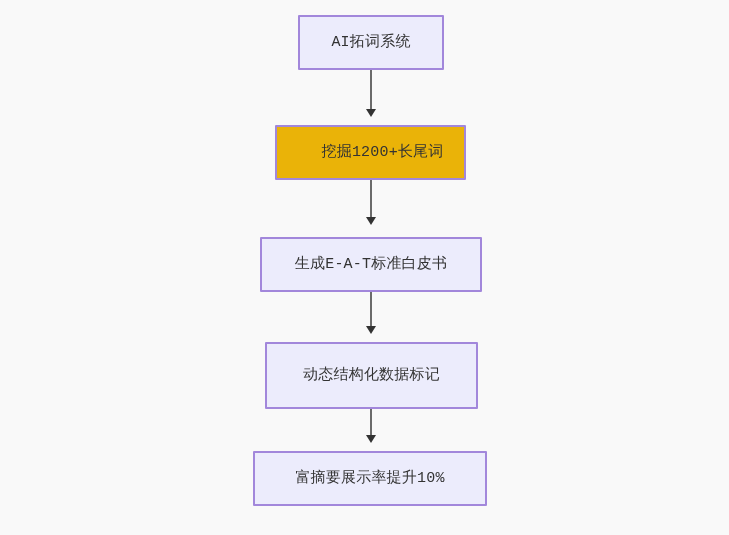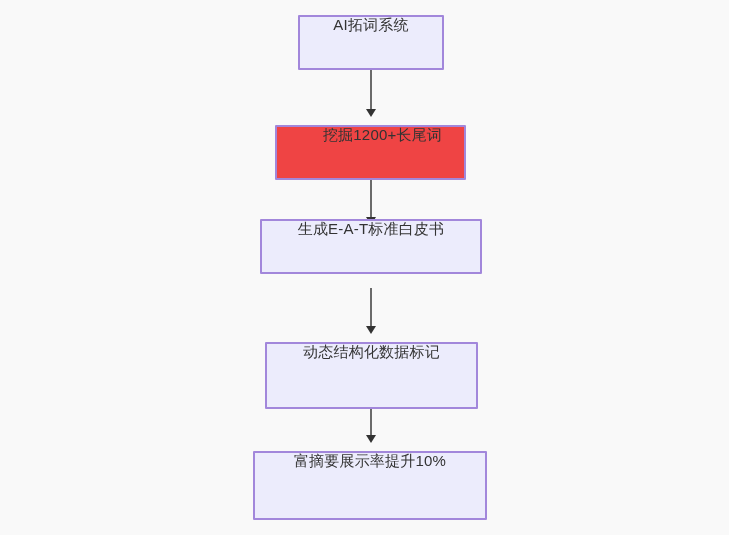--- a/index.html
+++ b/index.html
@@ -19,27 +19,28 @@
     height: 535px;
     background: #f9f9f9;
   }
   .node {
     position: absolute;
     box-sizing: border-box;
     background: #ececfc;
     border: 2px solid #a287db;
     border-radius: 1px;
     display: flex;
+    align-items: center;
     justify-content: center;
     color: #333333;
     font-size: 15px;
     line-height: 1;
     letter-spacing: 0.2px;
     white-space: nowrap;
-    font-family: Liberation Sans, sans-serif;
+    font-family: Liberation Mono, monospace;
   }
   .edge {
     position: absolute;
     width: 0;
   }
   .edge-line {
     position: absolute;
     left: 0;
     top: 0;
     width: 2px;
@@ -73,26 +74,26 @@
     <div class="edge-head" style="top: 38px; border-top-color: rgb(51, 51, 51);"></div>
   </div>
   <div class="edge" style="left: 370px; top: 397px; height: 46px;">
     <div class="edge-line" style="height: 39px; background: rgb(107, 107, 107);"></div>
     <div class="edge-head" style="top: 38px; border-top-color: rgb(51, 51, 51);"></div>
   </div>
 
   <div class="node" style="left: 298px; top: 15px; width: 146px; height: 55px; background: rgb(236, 236, 252); border-color: rgb(162, 135, 219); color: rgb(51, 51, 51);">
     <span>AI拓词系统</span>
   </div>
-  <div class="node" style="left: 275px; top: 125px; width: 191px; height: 55px; background: #ef4444; border-color: rgb(162, 135, 219); color: rgb(51, 51, 51); padding-left: 24px;">
+  <div class="node" style="left: 275px; top: 125px; width: 191px; height: 55px; background: #eab308; border-color: rgb(162, 135, 219); color: rgb(51, 51, 51); padding-left: 24px;">
     <span>挖掘1200+长尾词</span>
   </div>
-  <div class="node" style="left: 260px; top: 219px; width: 222px; height: 55px; background: rgb(236, 236, 252); border-color: rgb(162, 135, 219); color: rgb(51, 51, 51);">
+  <div class="node" style="left: 260px; top: 237px; width: 222px; height: 55px; background: rgb(236, 236, 252); border-color: rgb(162, 135, 219); color: rgb(51, 51, 51);">
     <span>生成E-A-T标准白皮书</span>
   </div>
   <div class="node" style="left: 265px; top: 342px; width: 213px; height: 67px; background: rgb(236, 236, 252); border-color: rgb(162, 135, 219); color: rgb(51, 51, 51);">
     <span>动态结构化数据标记</span>
   </div>
-  <div class="node" style="left: 253px; top: 451px; width: 234px; height: 69px; background: rgb(236, 236, 252); border-color: rgb(162, 135, 219); color: rgb(51, 51, 51);">
+  <div class="node" style="left: 253px; top: 451px; width: 234px; height: 55px; background: rgb(236, 236, 252); border-color: rgb(162, 135, 219); color: rgb(51, 51, 51);">
     <span>富摘要展示率提升10%</span>
   </div>
 
 </div>
 
 </body></html>

